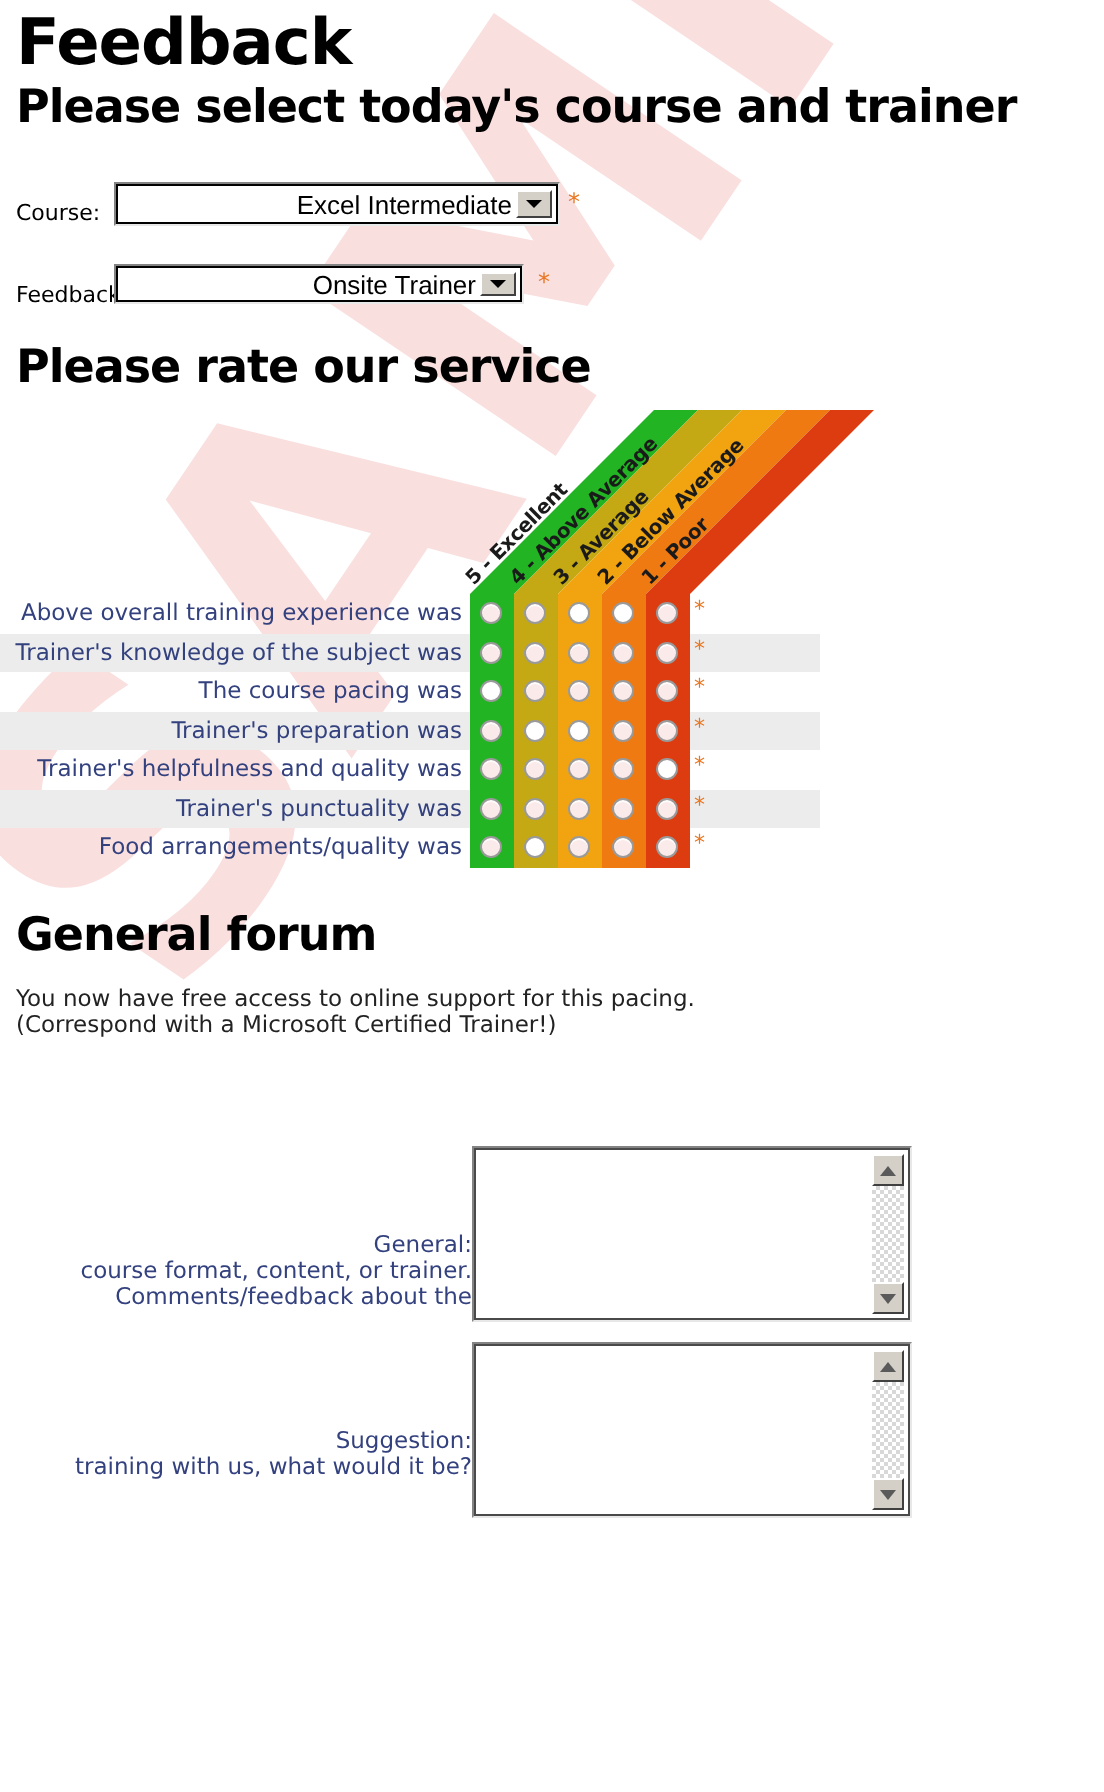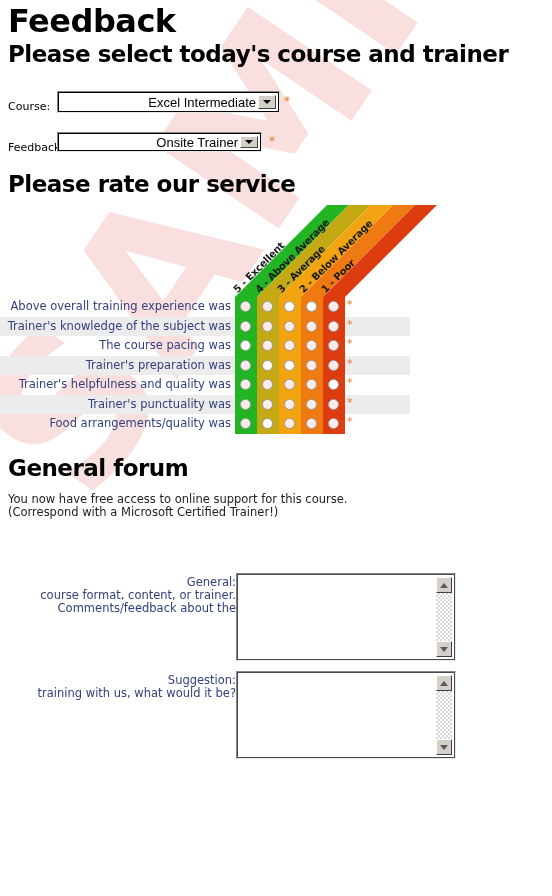--- a/index.html
+++ b/index.html
@@ -228,21 +228,21 @@
   
   .ta-label {
     position: absolute;
     width: 228px;
     text-align: right;
     font-size: 11.5px;
     color: #33417e;
     line-height: 13px;
     white-space: nowrap;
   }
-  .ta-label .caption { color: #33417e; }
+  .ta-label .caption { color: #33417e; margin-top: 40px; }
   #general-label-block    { left: 8px; top: 576px; }
   #suggestion-label-block { left: 8px; top: 674px; }
 
   .wtextarea {
     position: absolute;
     box-sizing: border-box;
     background: #ffffff;
     border: 2px solid;
     border-color: #848484 #e8e8e8 #e8e8e8 #848484;
     outline: 1px solid #4a4a4a;
@@ -408,21 +408,21 @@
         <div class="row-star" style="top: 109.5px;">*</div>
         <div class="row-star" style="top: 129px;">*</div>
         <div class="row-star" style="top: 148.5px;">*</div>
         <div class="row-star" style="top: 168px;">*</div>
         <div class="row-star" style="top: 187.5px;">*</div>
         <div class="row-star" style="top: 207px;">*</div>
       </div>
   </div>
 
   <div class="h1" id="title-support">General forum</div>
-  <div class="body-text" id="support-line1">You now have free access to online support for this course.</div>
+  <div class="body-text" id="support-line1">You now have free access to online support for this pacing.</div>
   <div class="body-text" id="support-line2">(Correspond with a Microsoft Certified Trainer!)</div>
 
 
   <div class="ta-label" id="general-label-block">
     <div class="caption">General:</div>
     <div>course format, content, or trainer.</div>
     <div>Comments/feedback about the</div>
   </div>
   <div class="wtextarea" id="general-textarea">
     <div class="vscroll">

